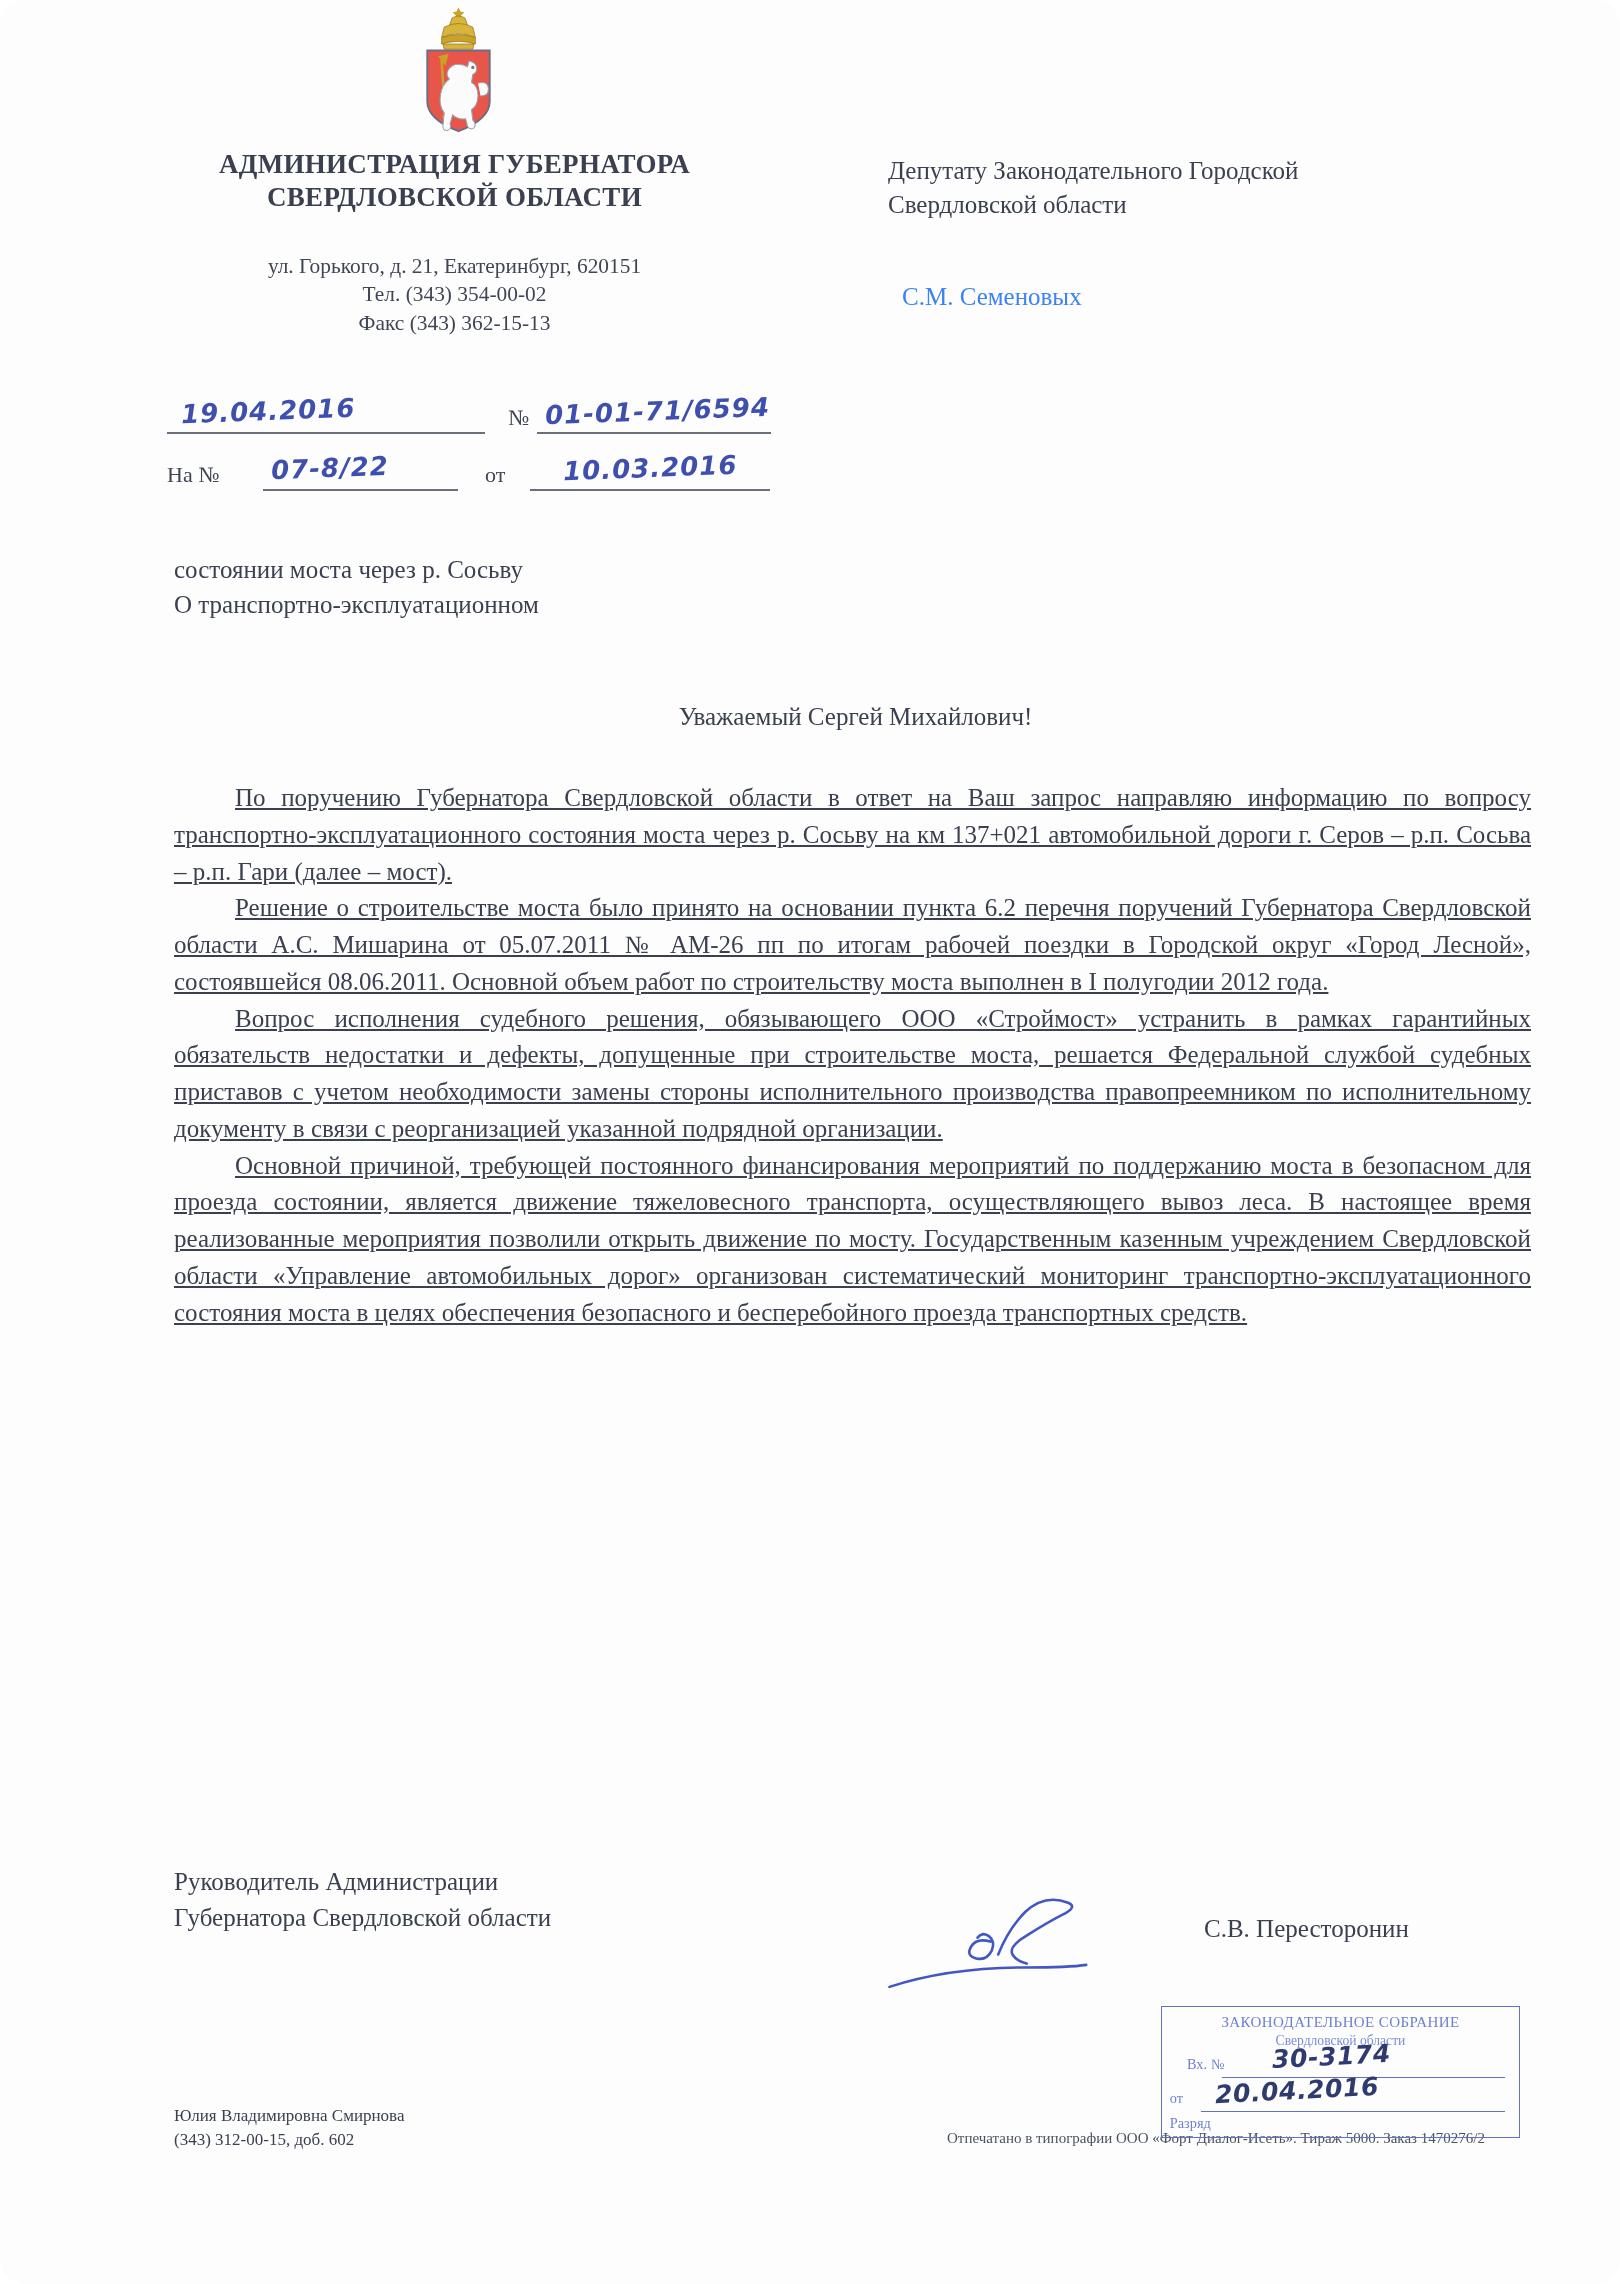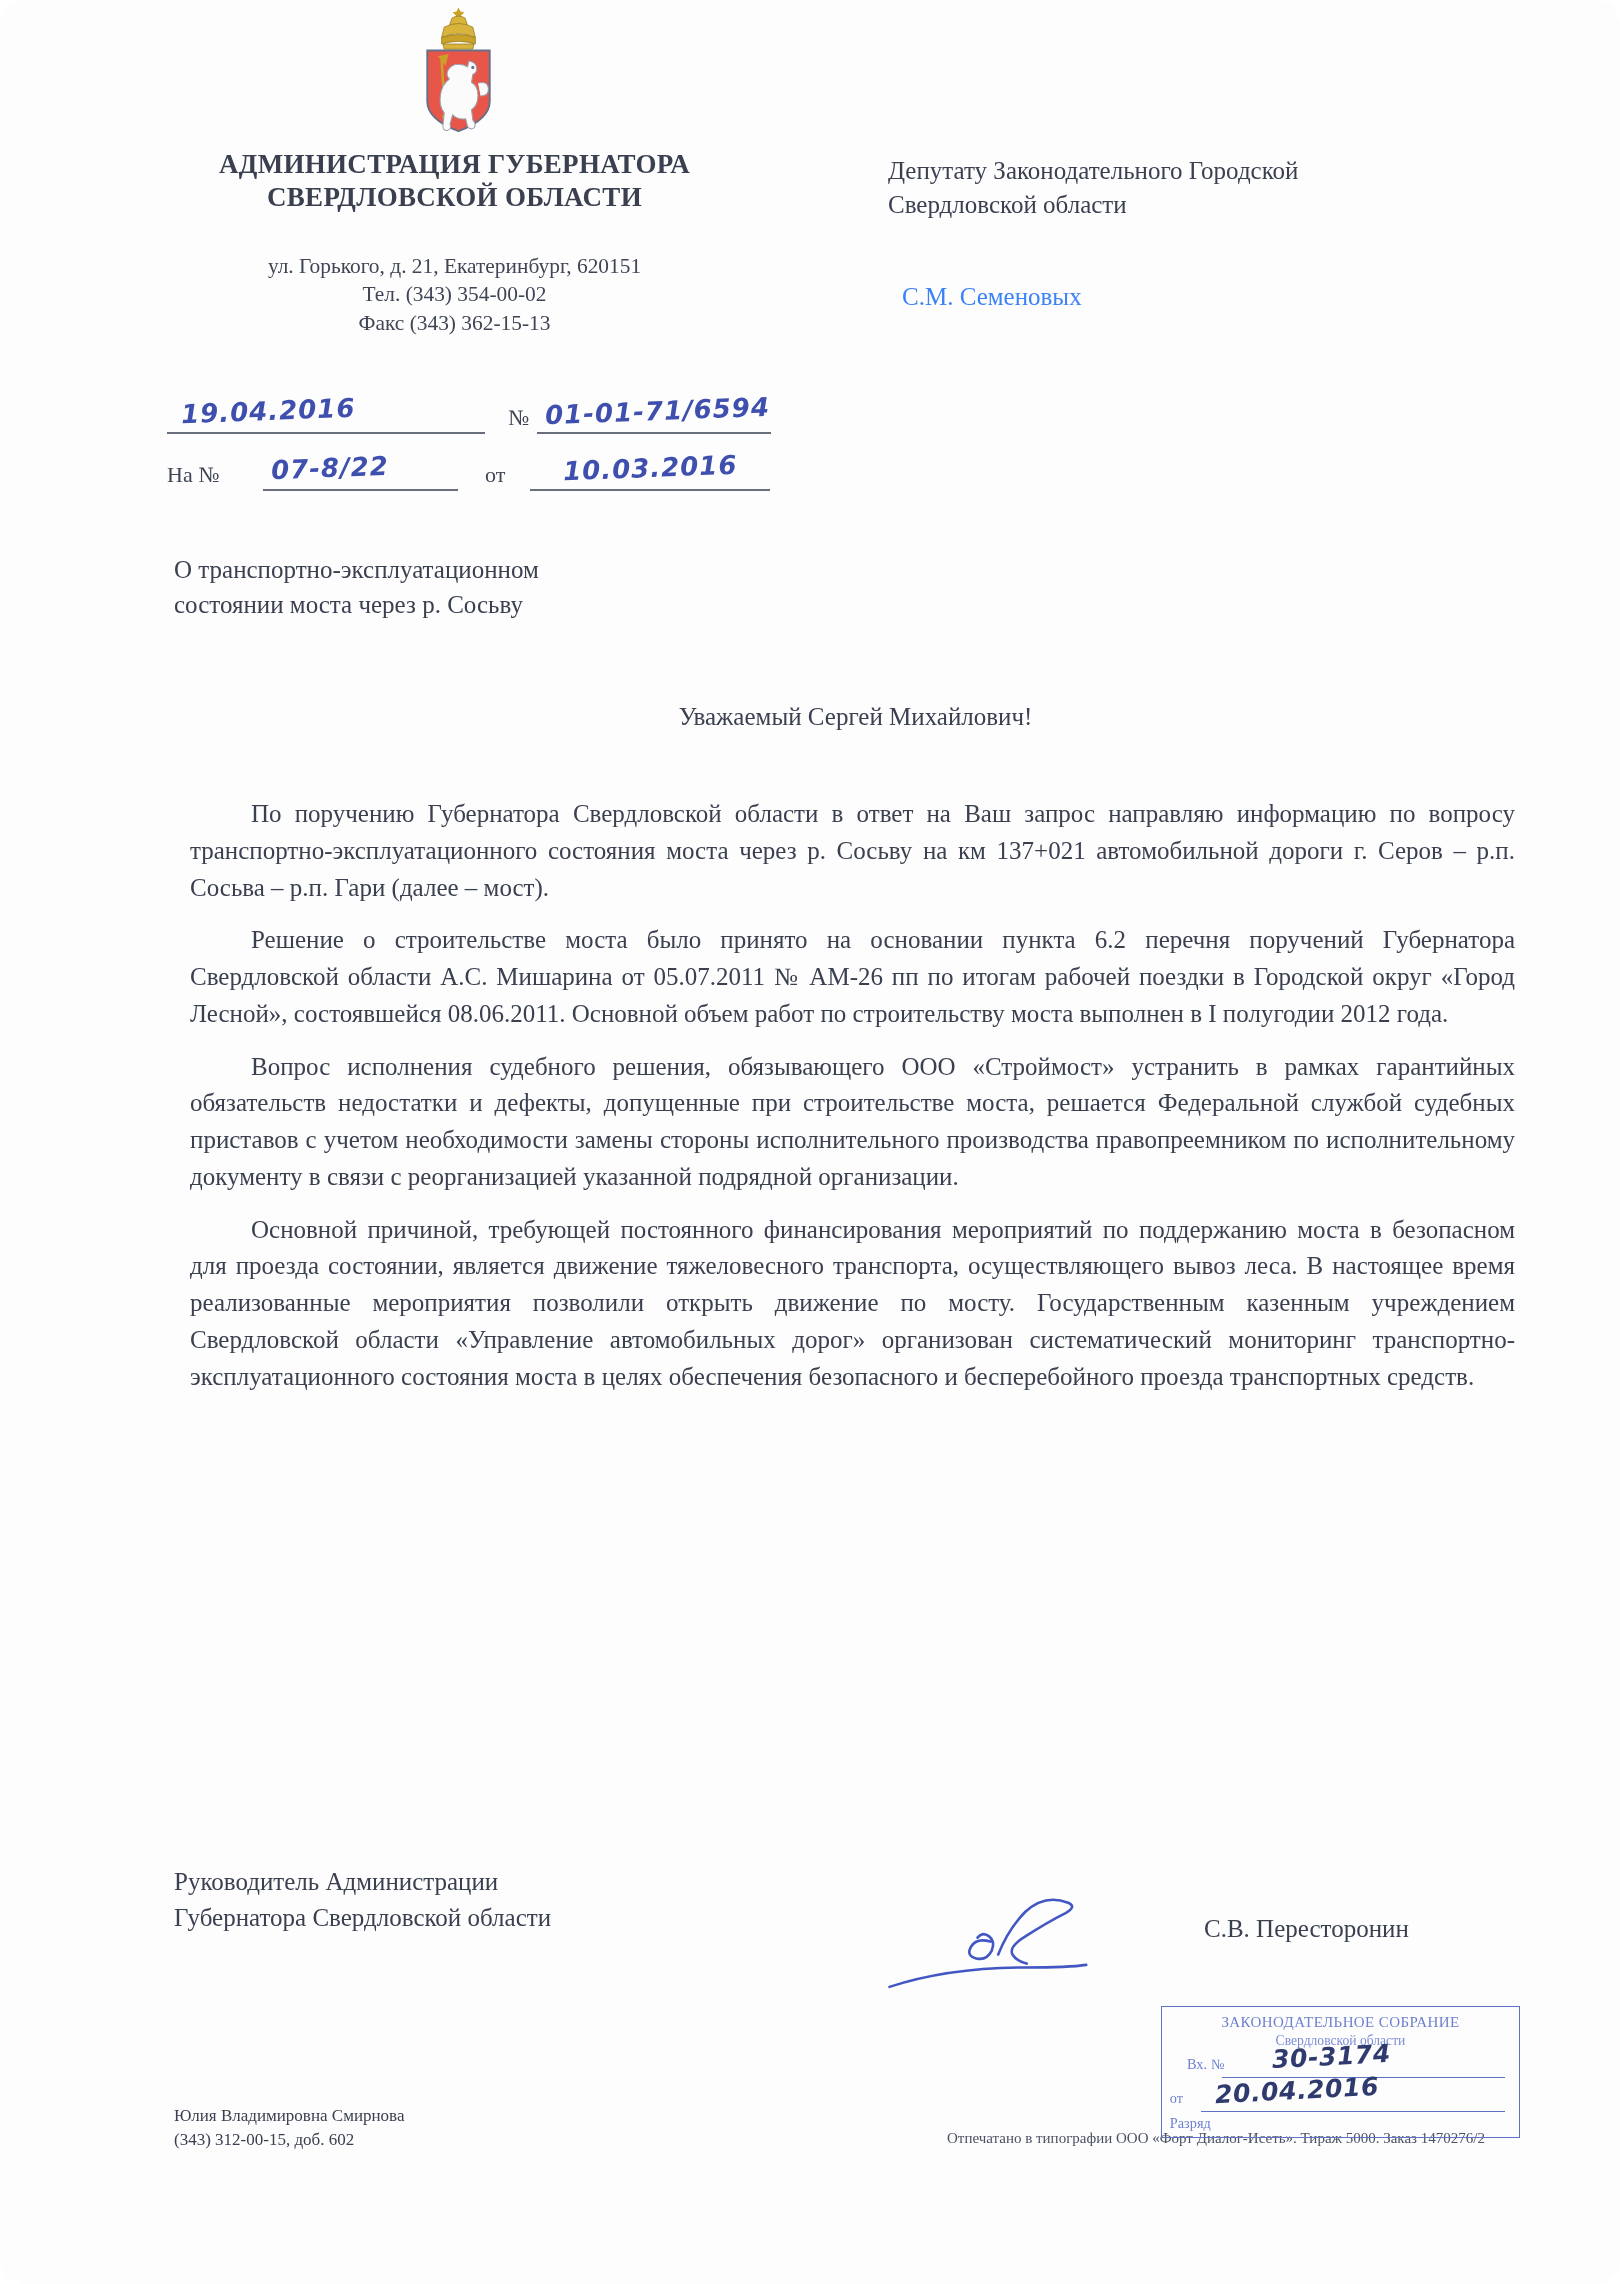--- a/index.html
+++ b/index.html
@@ -127,22 +127,23 @@
     left: 174px;
     top: 780px;
     width: 1357px;
     font-size: 25px;
     line-height: 1.47;
     text-align: justify;
     text-justify: inter-word;
     color: #3a4050;
   }
   .body-text p {
-    margin: 16px;
+    margin: 0;
     text-indent: 61px;
+    text-decoration: underline;
   }
   
   .sign-title {
     position: absolute;
     left: 174px;
     top: 1864px;
     font-size: 25px;
     line-height: 1.42;
     color: #3a4050;
   }
@@ -294,22 +295,22 @@
 
   </div>
 
   <div class="addressee">
     <div>Депутату Законодательного Городской</div>
     <div>Свердловской области</div>
   </div>
   <div class="addressee-name">С.М. Семеновых</div>
 
   <div class="subject">
+    <div>состоянии моста через р. Сосьву</div>
     <div>О транспортно-эксплуатационном</div>
-    <div>состоянии моста через р. Сосьву</div>
   </div>
 
   <div class="salutation">Уважаемый Сергей Михайлович!</div>
 
   <div class="body-text">
     <p>По поручению Губернатора Свердловской области в ответ на Ваш запрос направляю информацию по вопросу транспортно-эксплуатационного состояния моста через р. Сосьву на км 137+021 автомобильной дороги г. Серов – р.п. Сосьва – р.п. Гари (далее – мост).</p>
     <p>Решение о строительстве моста было принято на основании пункта 6.2 перечня поручений Губернатора Свердловской области А.С. Мишарина от 05.07.2011 № АМ-26 пп по итогам рабочей поездки в Городской округ «Город Лесной», состоявшейся 08.06.2011. Основной объем работ по строительству моста выполнен в I полугодии 2012 года.</p>
     <p>Вопрос исполнения судебного решения, обязывающего ООО «Строймост» устранить в рамках гарантийных обязательств недостатки и дефекты, допущенные при строительстве моста, решается Федеральной службой судебных приставов с учетом необходимости замены стороны исполнительного производства правопреемником по исполнительному документу в связи с реорганизацией указанной подрядной организации.</p>
     <p>Основной причиной, требующей постоянного финансирования мероприятий по поддержанию моста в безопасном для проезда состоянии, является движение тяжеловесного транспорта, осуществляющего вывоз леса. В настоящее время реализованные мероприятия позволили открыть движение по мосту. Государственным казенным учреждением Свердловской области «Управление автомобильных дорог» организован систематический мониторинг транспортно-эксплуатационного состояния моста в целях обеспечения безопасного и бесперебойного проезда транспортных средств.</p>
   </div>

